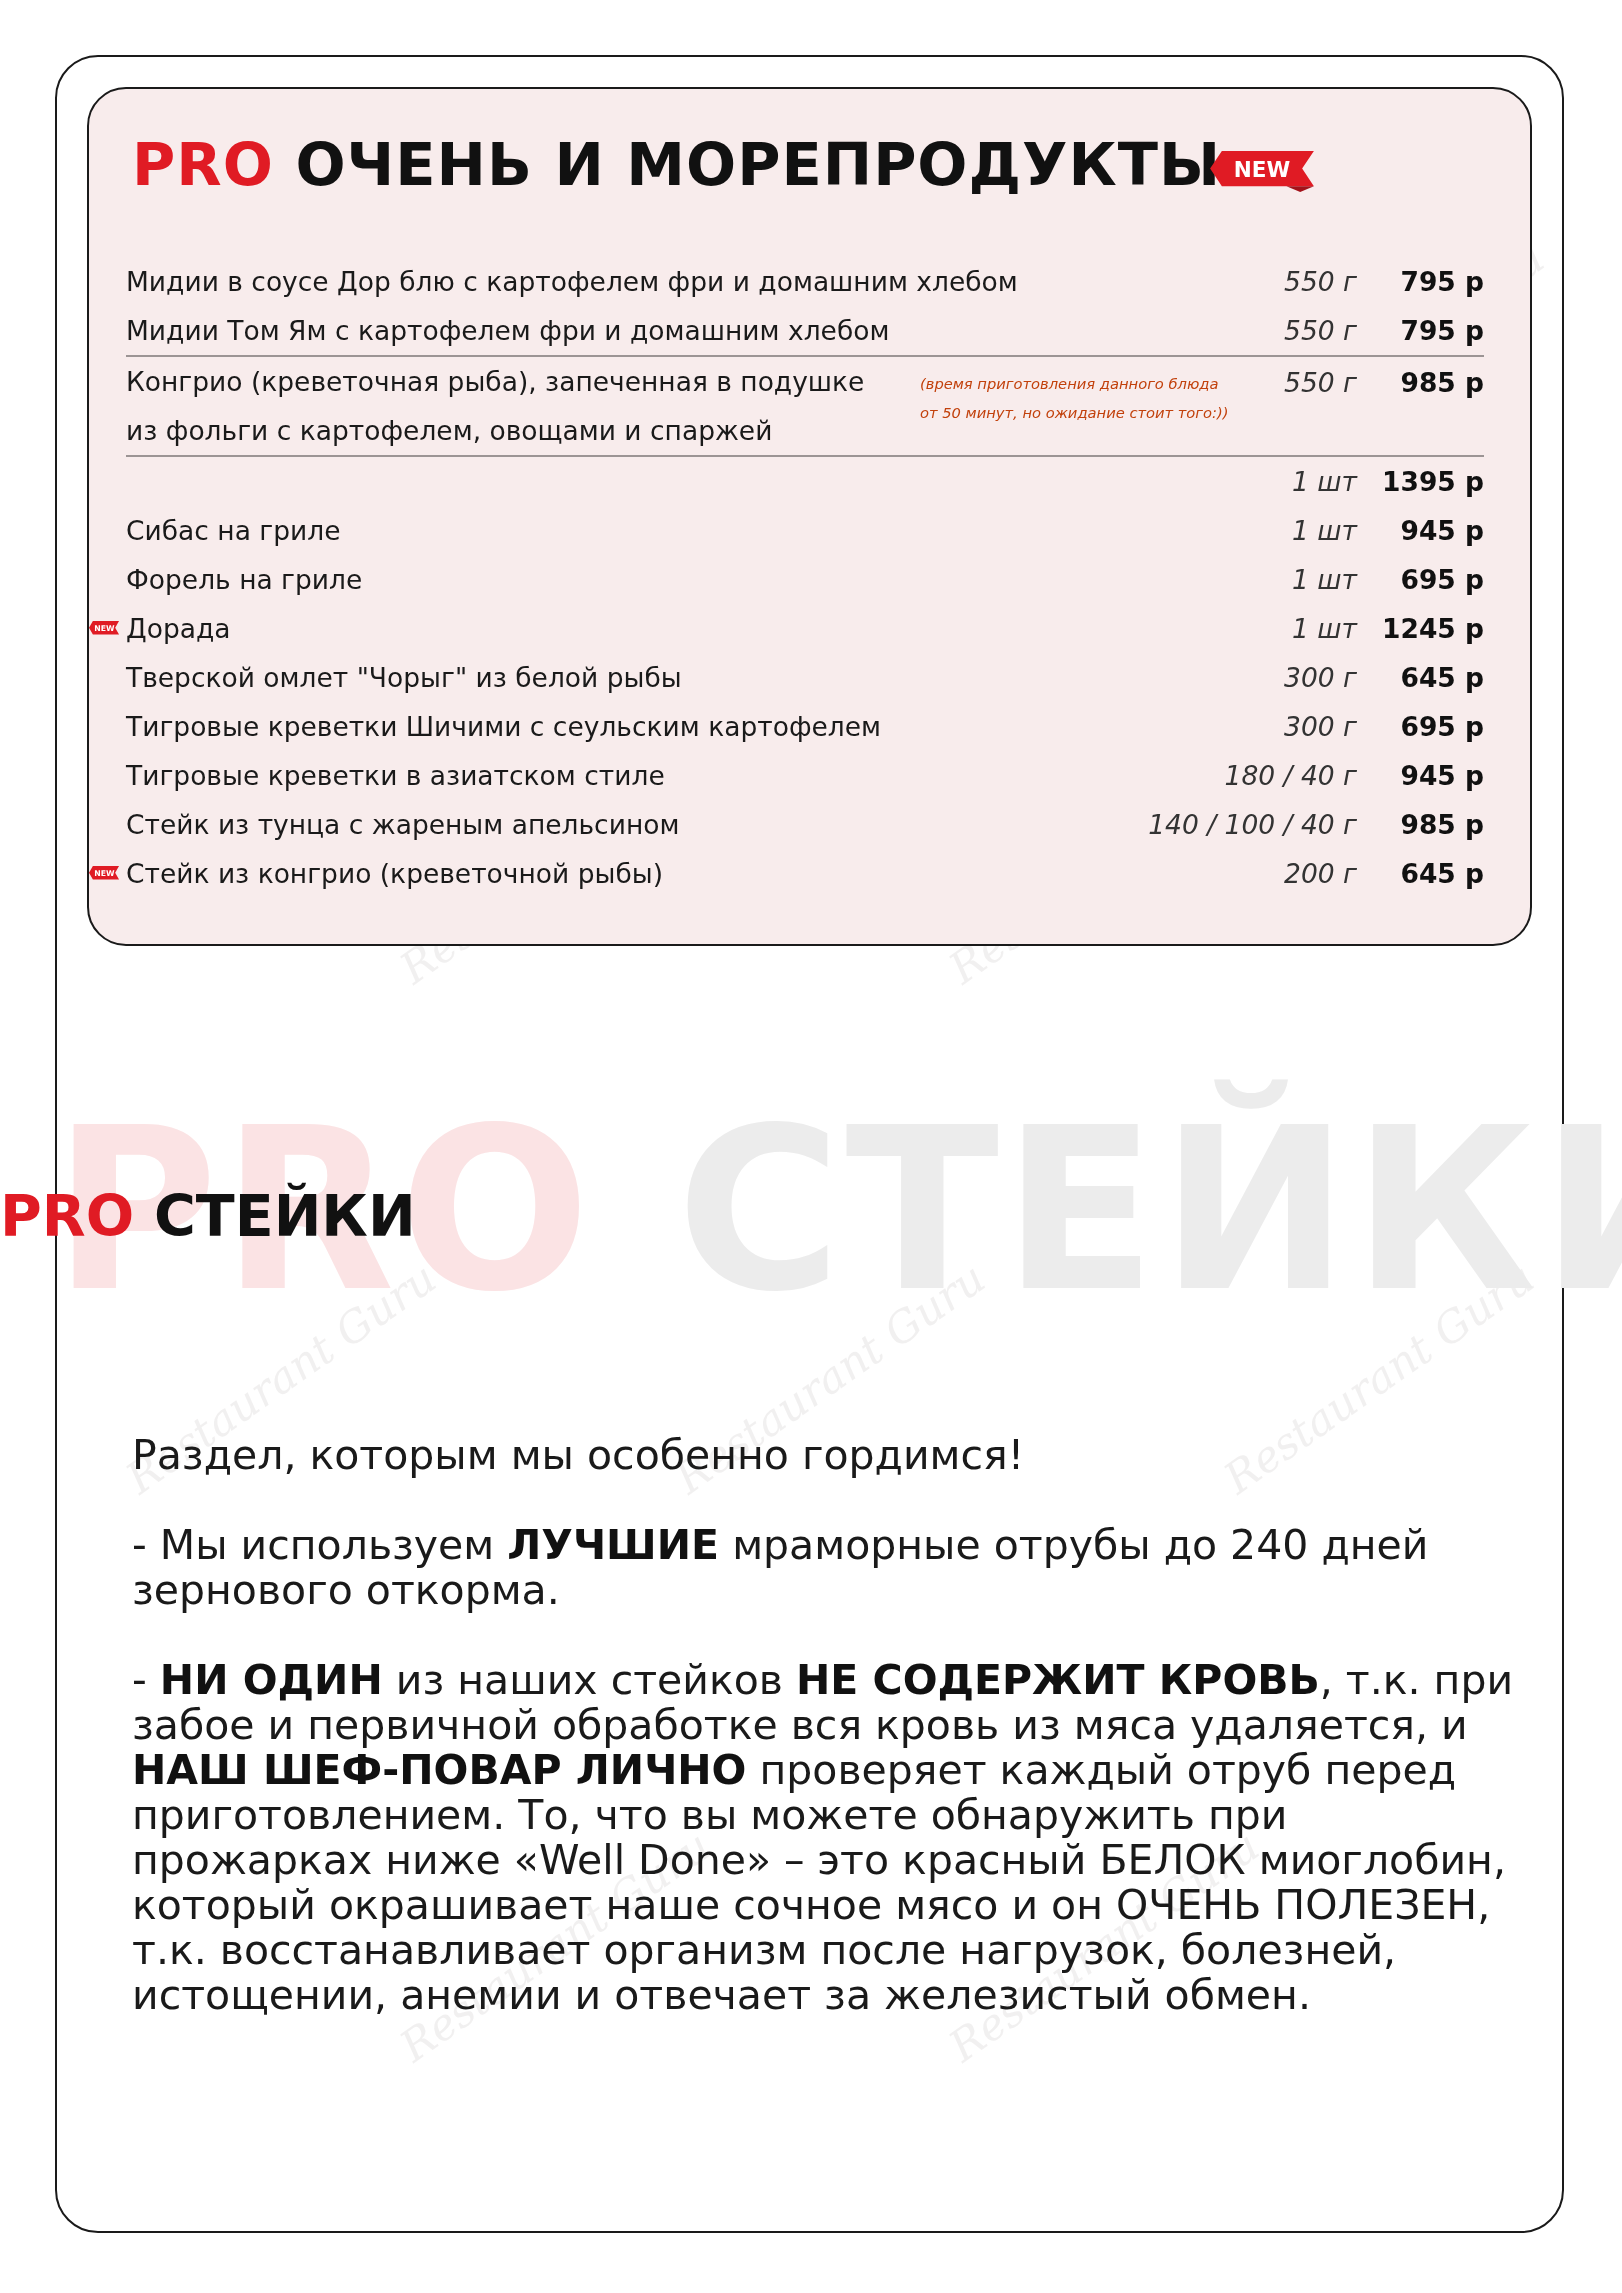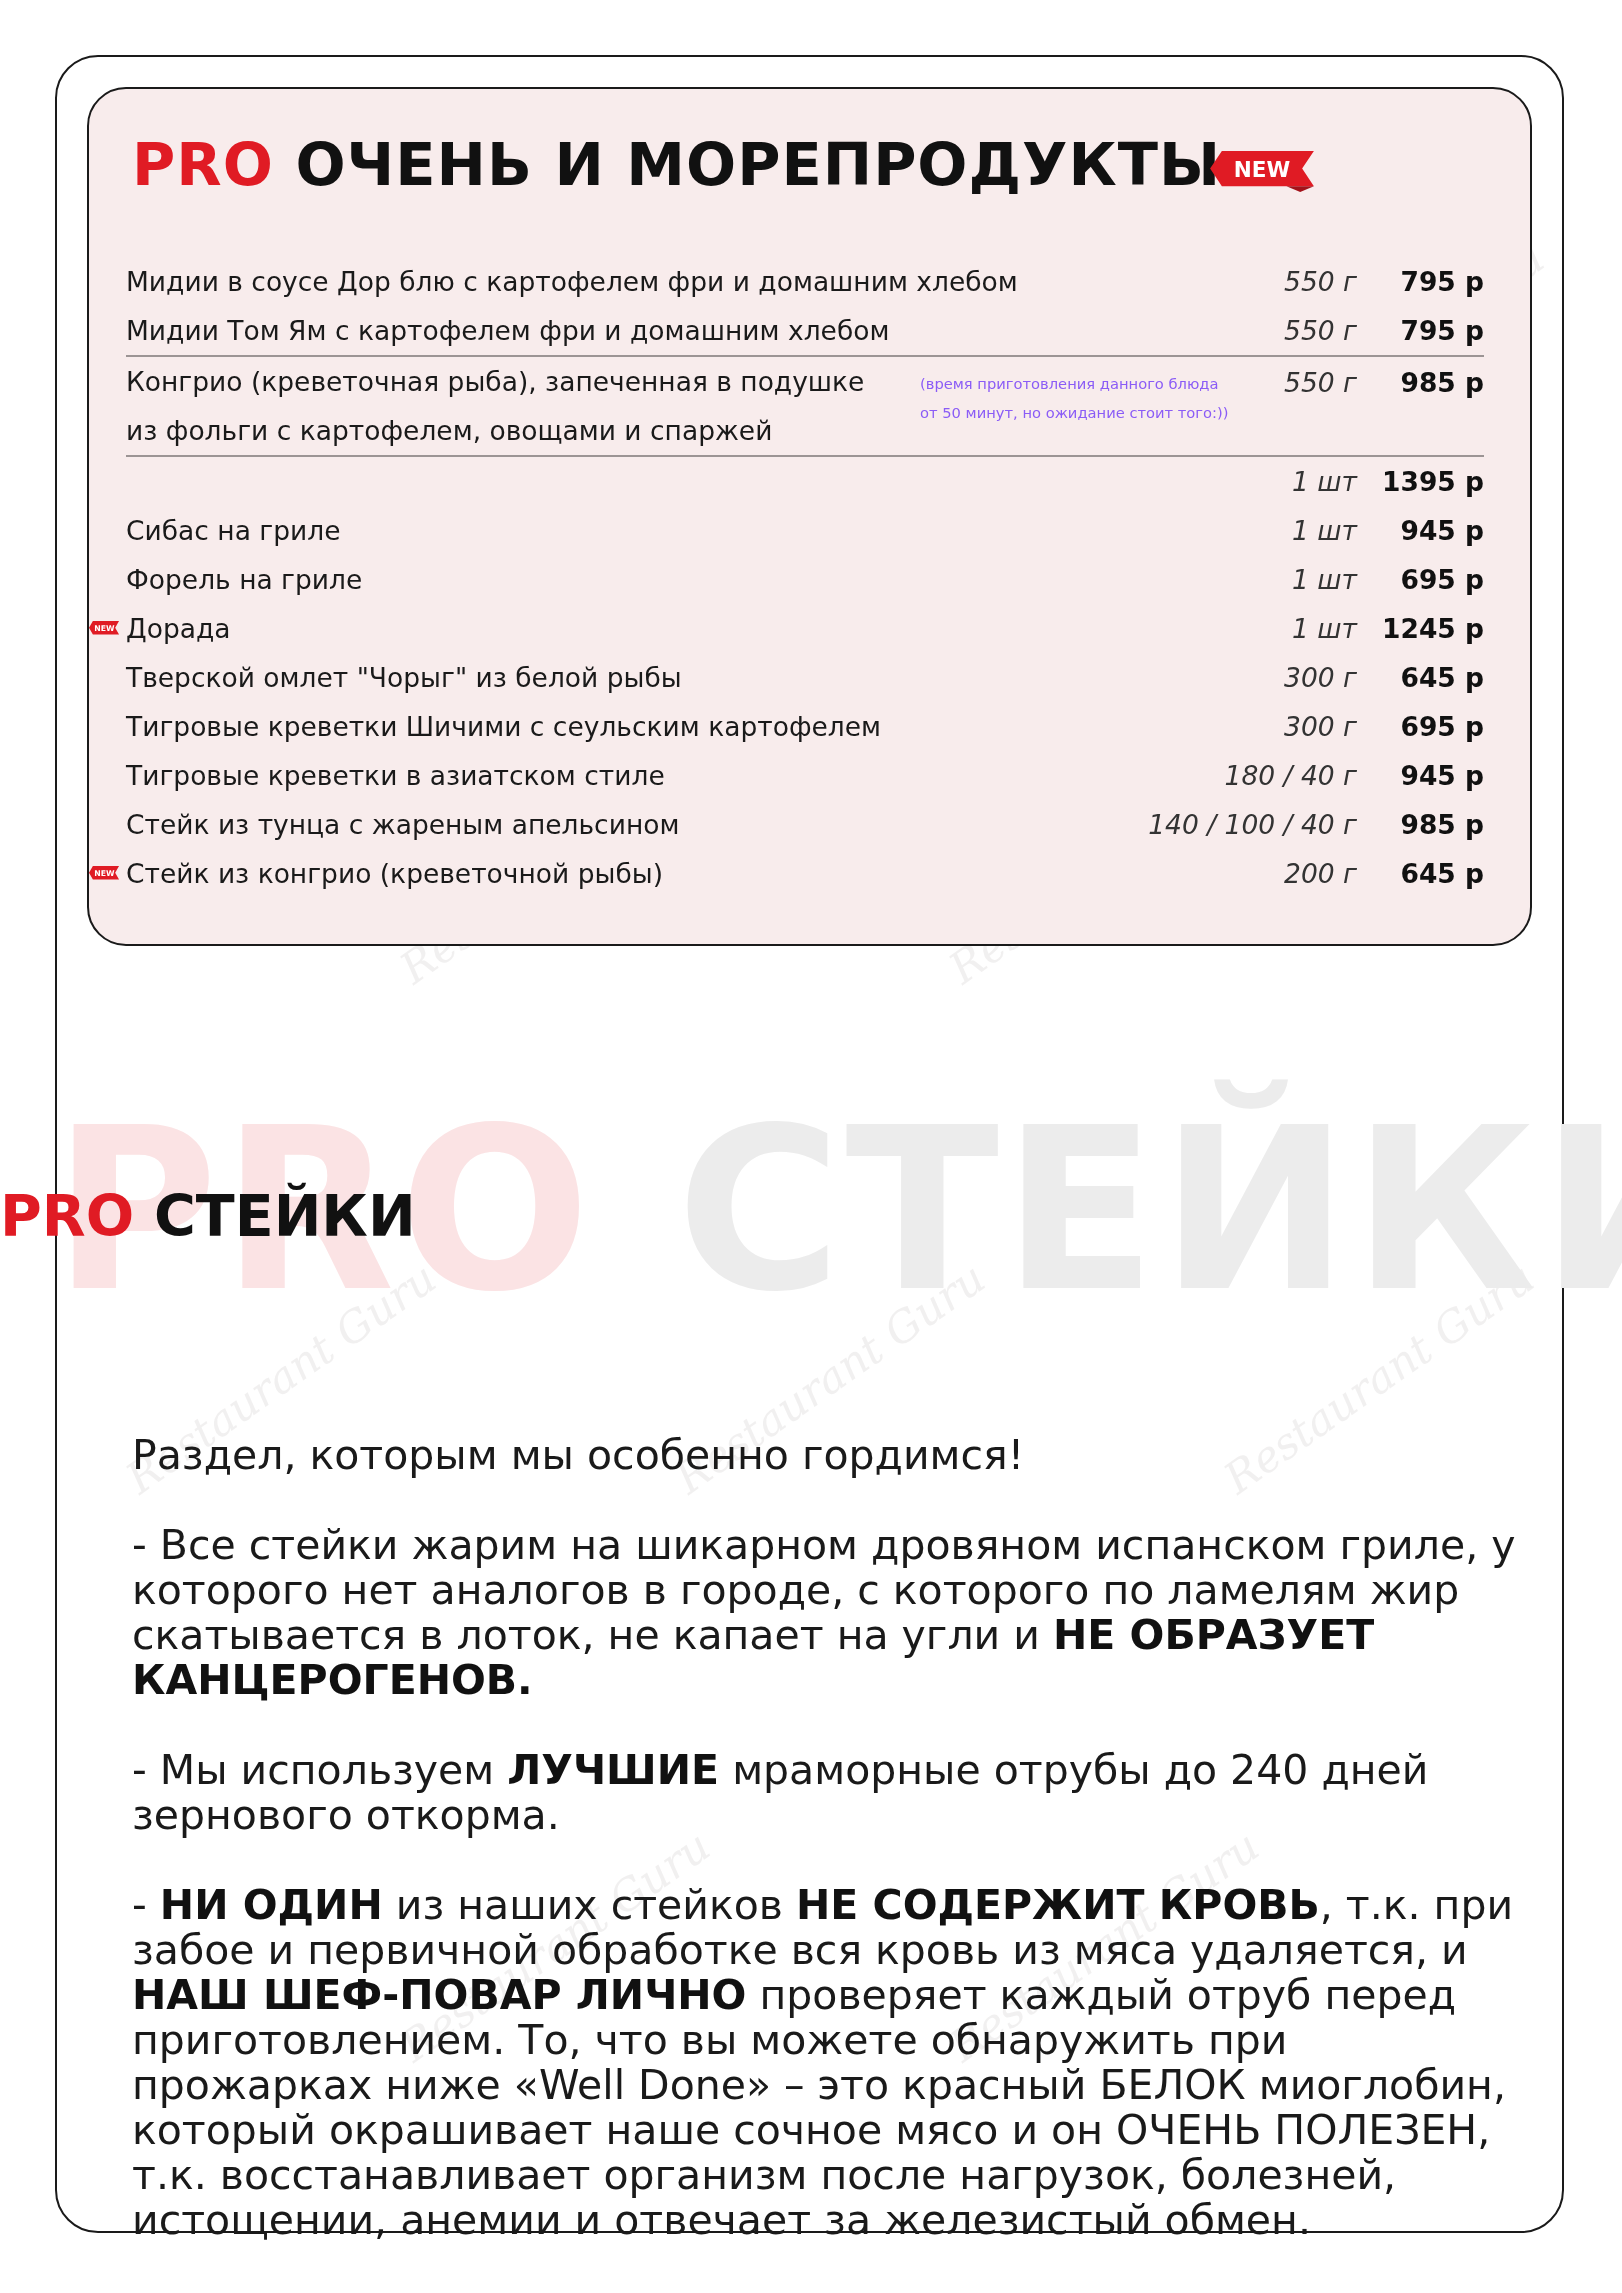--- a/index.html
+++ b/index.html
@@ -32,21 +32,21 @@
   .menu-list { position:absolute; left:126px; top:257px; width:1358px; }
   .row {
     position:relative; height:49px; display:flex; align-items:center;
     font-size:26.5px;
   }
   .row.multi { height:98px; align-items:flex-start; }
   .row .name { flex:1; white-space:nowrap; color:#1a1a1a; }
   .row.multi .name { line-height:49px; padding-top:0; }
   .row .note {
     position:absolute; left:794px; top:11.8px; width:490px;
-    font-size:14.7px; line-height:29px; color:#8b5cf6;
+    font-size:14.7px; line-height:29px; color:#c2410c;font-style:italic;
   }
   .row .weight {
     position:absolute; right:127px; font-style:italic; font-weight:300;
     color:#333; text-align:right; white-space:nowrap;
   }
   .row.multi .weight, .row.multi .price { top:9.8px; }
   .row .price {
     position:absolute; right:0; font-weight:bold; text-align:right;
     white-space:nowrap; color:#111;
   }
@@ -201,17 +201,16 @@
   <span class="bg-rest">СТЕЙКИ</span>
 </div>
 
 <h2 class="steaks-title">
   <span class="title-pro">PRO</span>
   <span class="title-rest">СТЕЙКИ</span>
 </h2>
 
 <div class="steaks-body">
   <p>Раздел, которым мы особенно гордимся!</p>
-  <p><span>- Все стейки жарим на шикарном дровяном испанском гриле, у которого нет аналогов в городе, с которого по ламелям жир скатывается в лоток, не капает на угли и </span><b>НЕ ОБРАЗУЕТ КАНЦЕРОГЕНОВ.</b></p>
   <p><span>- Мы используем </span><b>ЛУЧШИЕ</b><span> мраморные отрубы до 240 дней зернового откорма.</span></p>
   <p><span>- </span><b>НИ ОДИН</b><span> из наших стейков </span><b>НЕ СОДЕРЖИТ КРОВЬ</b><span>, т.к. при забое и первичной обработке вся кровь из мяса удаляется, и </span><b>НАШ ШЕФ-ПОВАР ЛИЧНО</b><span> проверяет каждый отруб перед приготовлением. То, что вы можете обнаружить при прожарках ниже «Well Done» – это красный БЕЛОК миоглобин, который окрашивает наше сочное мясо и он ОЧЕНЬ ПОЛЕЗЕН, т.к. восстанавливает организм после нагрузок, болезней, истощении, анемии и отвечает за железистый обмен.</span></p>
 </div>
 
 
 </body></html>

